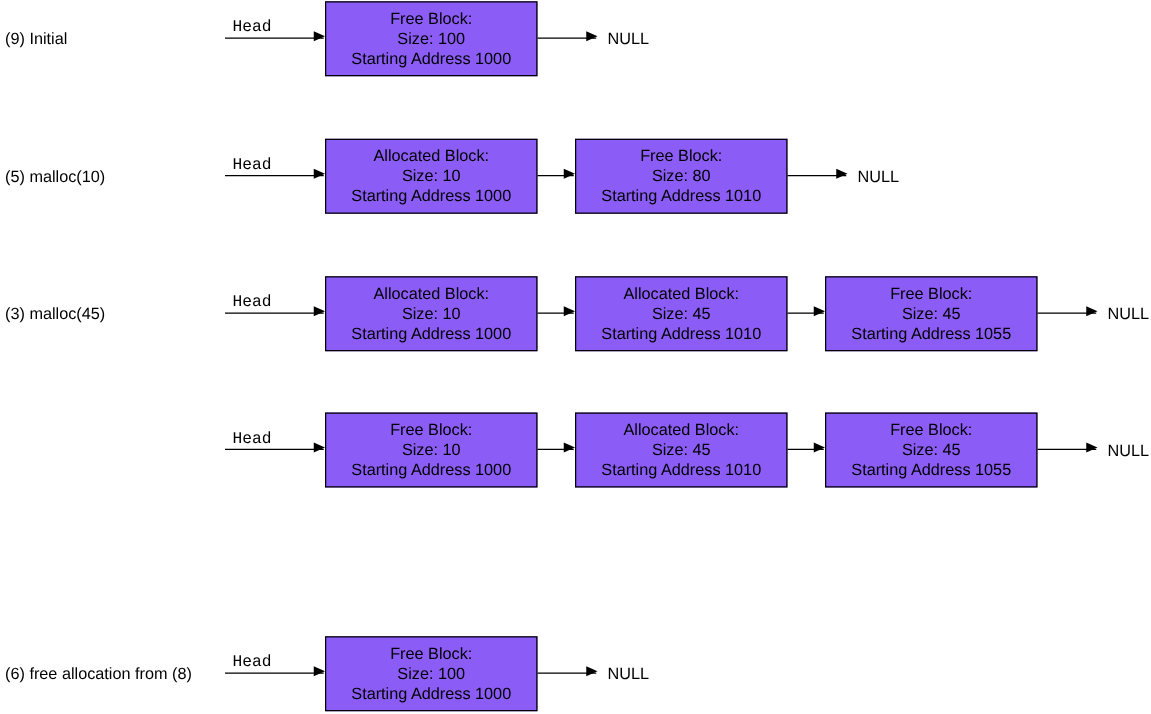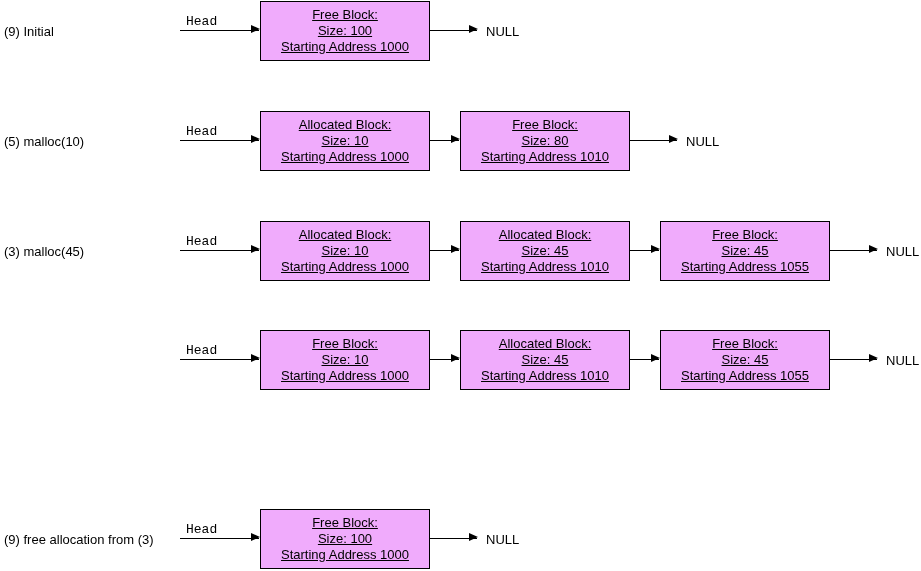--- a/index.html
+++ b/index.html
@@ -14,23 +14,23 @@
   .r3 { top:221px; }
   .r4 { top:330px; }
   .r5 { top:438px; height:24px; }
   .r6 { top:509px; }
   .step-label {
     position:absolute; left:4px; top:50%; transform:translateY(-50%);
     white-space:nowrap;
   }
   .node {
     position:absolute; top:0; width:170px; height:60px; box-sizing:border-box;
-    border:1.5px solid #000000; background:#f0abfc;
+    border:1.5px solid #000000; background:#8b5cf6;
     display:flex; flex-direction:column; justify-content:center; align-items:center;
-    text-align:center; line-height:16px;text-decoration:underline;
+    text-align:center; line-height:16px;
   }
   .n1 { left:260px; } .n2 { left:460px; } .n3 { left:660px; }
   .arrow { position:absolute; top:29px; height:0; border-top:1.5px solid #000000; }
   .ah {
     position:absolute; right:-1px; top:-5.6px; width:0; height:0;
     border-left:9px solid #000000;
     border-top:4.5px solid transparent; border-bottom:4.5px solid transparent;
   }
   .head-arrow { left:180px; width:79px;font-family:Liberation Mono, monospace; }
   .head-text { position:absolute; left:6px; bottom:2px; white-space:nowrap; }
@@ -151,21 +151,21 @@
       <span>Starting Address 1055</span>
     </div>
     <div class="arrow t3">
       <span class="ah"></span>
     </div>
     <span class="null-label null-3">NULL</span>
   </div>
 
 
   <div class="row r6">
-    <span class="step-label">(9) free allocation from (3)</span>
+    <span class="step-label">(6) free allocation from (8)</span>
     <div class="arrow head-arrow">
       <span class="head-text">Head</span>
       <span class="ah"></span>
     </div>
     <div class="node n1">
       <span>Free Block:</span>
       <span>Size: 100</span>
       <span>Starting Address 1000</span>
     </div>
     <div class="arrow t1">

